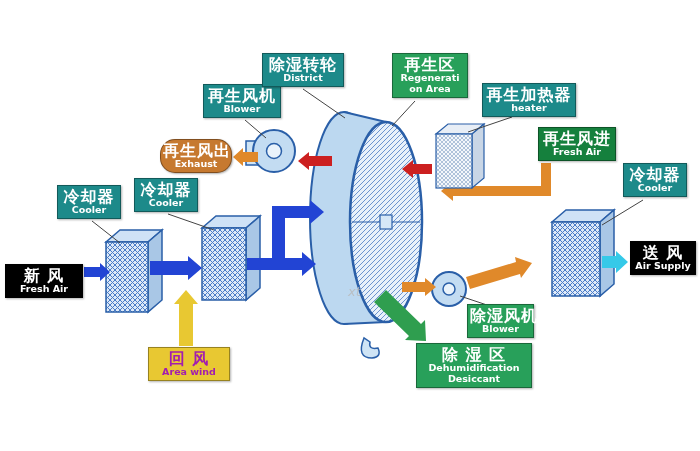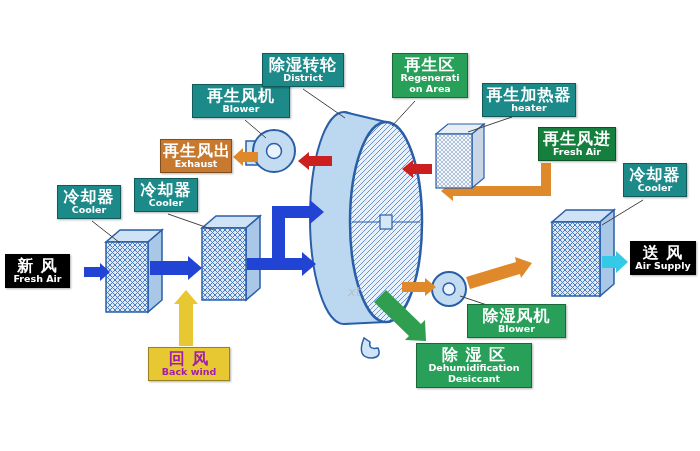--- a/index.html
+++ b/index.html
@@ -13,21 +13,21 @@
     padding:3px 2px; box-sizing:border-box;
     border:1px solid rgba(0,0,0,.35);
     box-shadow:1px 1px 2px rgba(0,0,0,.3);
   }
   .lbl .zh { font-size:16px; font-weight:bold; line-height:15px; letter-spacing:1px; white-space:nowrap; }
   .lbl .en { font-size:9.5px; font-weight:bold; line-height:11px; white-space:nowrap; }
   .lbl-teal   { background:#1d8a8a; }
   .lbl-green  { background:#28a05a; }
   .lbl-purple { background:#000000; }
   .lbl-blue   { background:#15803d; }
-  .lbl-orange { background:#c6792f; }
+  .lbl-orange { background:#c6792f;border-radius:15px; }
   .lbl-yellow { background:#e8c832; color:#a21caf; }
 </style>
 </head>
 <body>
 
 <div class="stage">
 
   <svg class="layer" width="700" height="451" viewBox="0 0 700 451">
     <defs>
       <pattern id="hatchDense" width="5" height="5" patternUnits="userSpaceOnUse">
@@ -120,41 +120,41 @@
       <line x1="303" y1="89" x2="345" y2="118"></line>
       <line x1="415" y1="101" x2="392" y2="126"></line>
       <line x1="512" y1="117" x2="468" y2="132"></line>
       <line x1="643" y1="200" x2="602" y2="225"></line>
       <line x1="490" y1="306" x2="460" y2="296"></line>
     </g>
 
     <text x="348" y="296" font-size="13" font-style="italic" fill="#b9b9b9" opacity="0.8">xt</text>
   </svg>
 
-  <div class="lbl lbl-purple" style="left:5px;top:254px;width:65px">
+  <div class="lbl lbl-purple" style="left:5px;top:264px;width:78px">
     <div class="zh">新 风</div>
     <div class="en">Fresh Air</div>
   </div>
 
   <div class="lbl lbl-teal" style="left:57px;top:185px;width:64px">
     <div class="zh">冷却器</div>
     <div class="en">Cooler</div>
   </div>
 
   <div class="lbl lbl-teal" style="left:134px;top:178px;width:64px">
     <div class="zh">冷却器</div>
     <div class="en">Cooler</div>
   </div>
 
   <div class="lbl lbl-yellow" style="left:148px;top:347px;width:82px">
     <div class="zh">回 风</div>
-    <div class="en">Back wind</div>
-  </div>
-
-  <div class="lbl lbl-teal" style="left:192px;top:84px;width:98px">
+    <div class="en">Area wind</div>
+  </div>
+
+  <div class="lbl lbl-teal" style="left:203px;top:84px;width:78px">
     <div class="zh">再生风机</div>
     <div class="en">Blower</div>
   </div>
 
   <div class="lbl lbl-orange" style="left:160px;top:139px;width:72px">
     <div class="zh">再生风出</div>
     <div class="en">Exhaust</div>
   </div>
 
   <div class="lbl lbl-teal" style="left:262px;top:53px;width:82px">
@@ -181,21 +181,21 @@
   <div class="lbl lbl-teal" style="left:623px;top:163px;width:64px">
     <div class="zh">冷却器</div>
     <div class="en">Cooler</div>
   </div>
 
   <div class="lbl lbl-purple" style="left:630px;top:241px;width:66px">
     <div class="zh">送 风</div>
     <div class="en">Air Supply</div>
   </div>
 
-  <div class="lbl lbl-green" style="left:467px;top:304px;width:99px">
+  <div class="lbl lbl-green" style="left:467px;top:304px;width:67px">
     <div class="zh">除湿风机</div>
     <div class="en">Blower</div>
   </div>
 
   <div class="lbl lbl-green" style="left:416px;top:343px;width:116px">
     <div class="zh">除 湿 区</div>
     <div class="en">Dehumidification</div>
     <div class="en">Desiccant</div>
   </div>
 

